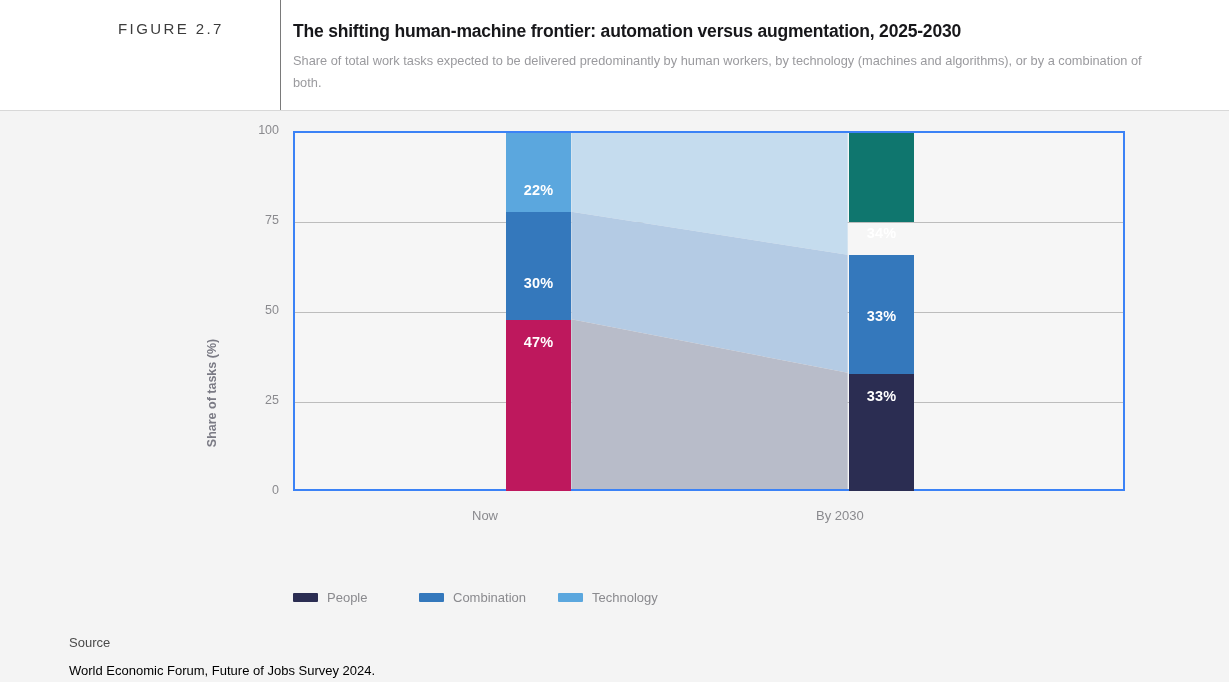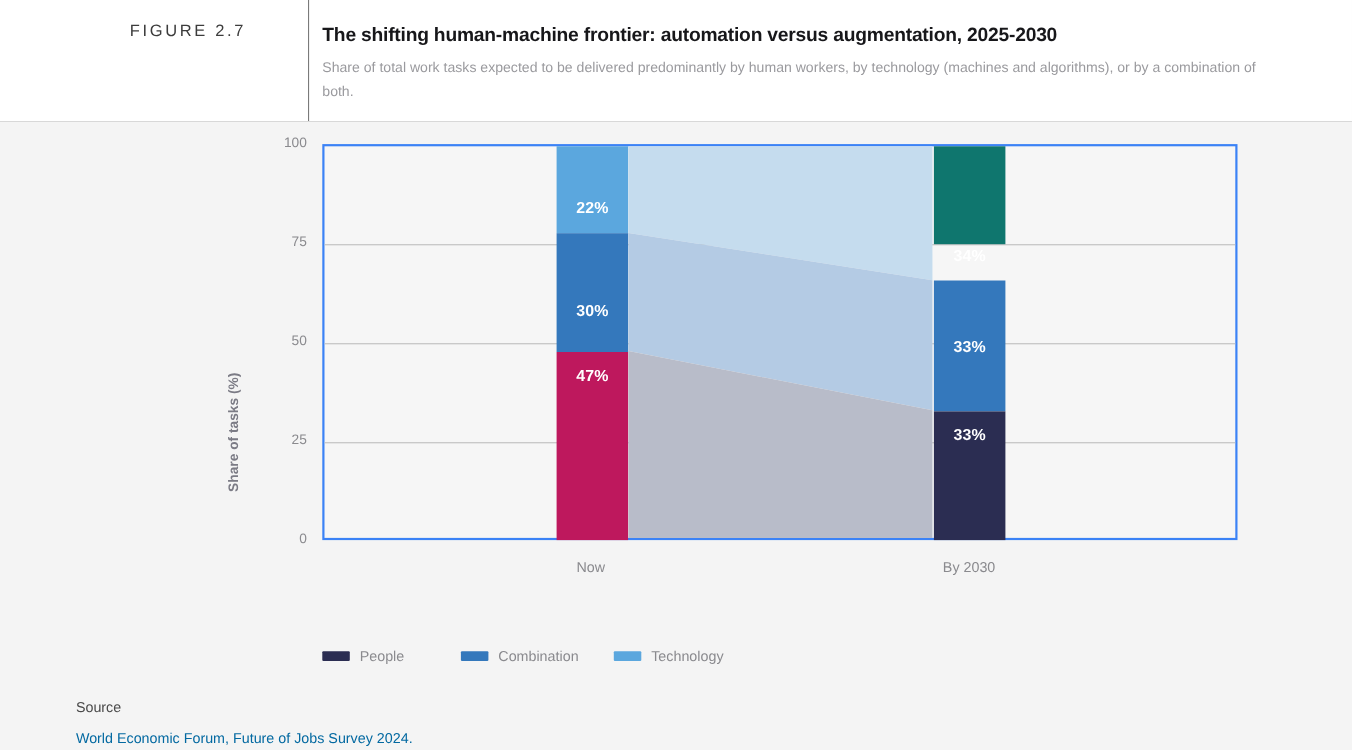--- a/index.html
+++ b/index.html
@@ -82,21 +82,21 @@
   .bar{position:absolute;width:65px;}
   .seg{position:absolute;width:65px;left:0;}
   .seg-label{
     position:absolute;left:0;width:65px;text-align:center;
     color:#ffffff;font-size:14.5px;font-weight:bold;
     letter-spacing:0.1px;
   }
 
   .xlab{
     position:absolute;top:508px;font-size:13px;color:#8a8a8e;
-    text-align:center;white-space:nowrap;
+    white-space:nowrap;
   }
 
   
   .legend{position:absolute;left:293px;top:588px;height:16px;}
   .legend-item{position:absolute;top:0;height:16px;white-space:nowrap;}
   .legend-swatch{
     display:inline-block;width:25px;height:9px;border-radius:1px;
     vertical-align:middle;margin-right:9px;
   }
   .legend-text{
@@ -104,21 +104,21 @@
     font-size:13px;color:#8a8a8e;
   }
 
   
   .source-title{
     position:absolute;left:69px;top:635px;
     font-size:13px;color:#4a4a4a;font-weight:400;
   }
   .source-text{
     position:absolute;left:69px;top:663px;
-    font-size:13px;color:#0369a1;font-weight:400;
+    font-size:13px;color:#000000;font-weight:400;
   }
 </style>
 </head>
 <body>
 
 <div class="page">
 
   <div class="header"></div>
   <div class="header-rule"></div>
   <div class="header-divider"></div>

